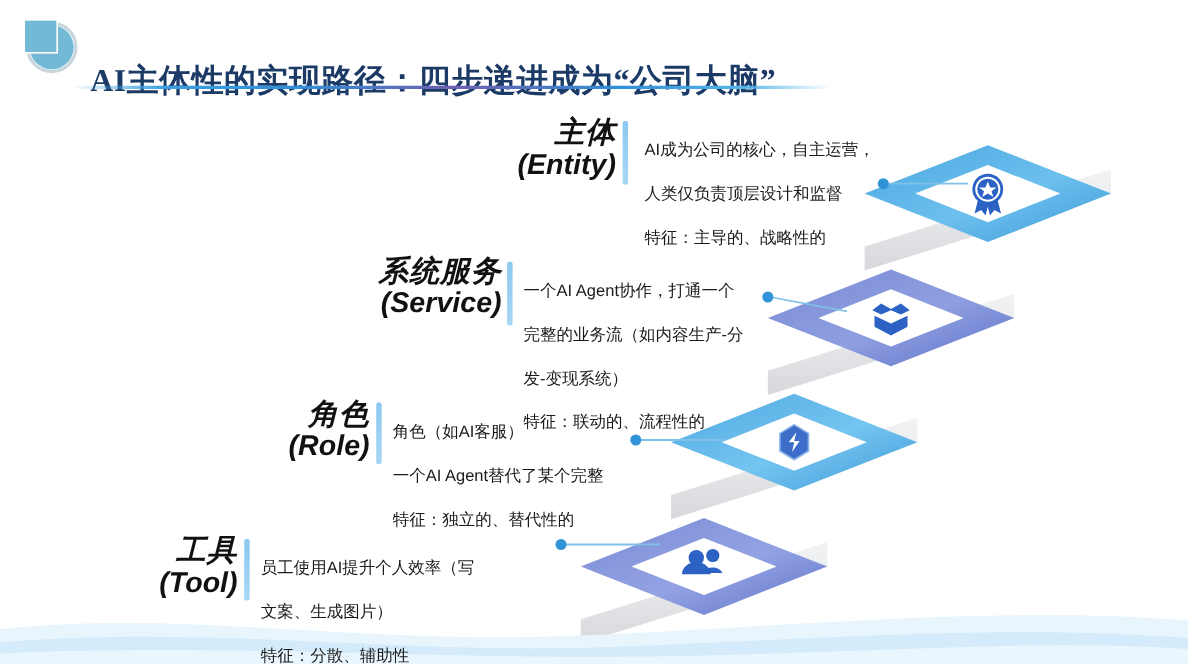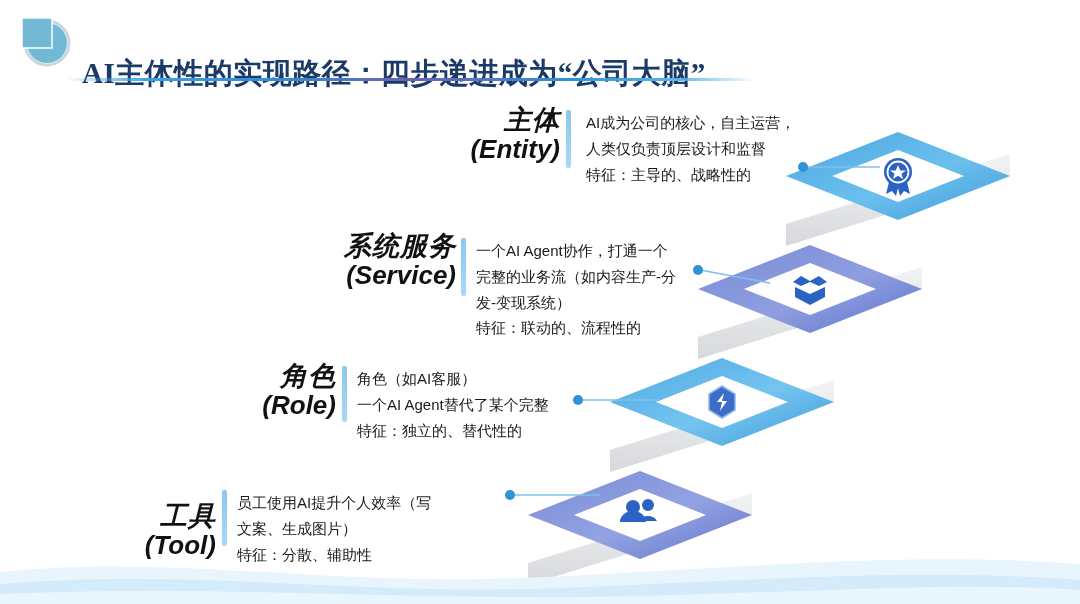--- a/index.html
+++ b/index.html
@@ -43,21 +43,21 @@
   .tier .label .cn{display:block;font-size:27px;letter-spacing:1px;}
   .tier .label .en{display:block;font-size:26px;letter-spacing:0px;}
   .tier .bar{
     position:absolute;width:5px;border-radius:2px;
     background:linear-gradient(to bottom,#8cc8ef,#a8d7f5);
   }
   .tier .desc{
     position:absolute;color:#1a1a1a;font-size:15px;line-height:1.72;
     font-family:"Liberation Sans","DejaVu Sans",sans-serif;white-space:nowrap;
   }
-  .tier .desc div{white-space:nowrap;}
+  .tier .desc div{white-space:nowrap;margin-top:14px;}
 </style>
 </head>
 <body>
 
 <div id="slide">
 
   <div class="logo">
     <svg width="60" height="60" viewBox="0 0 60 60">
       <circle cx="33" cy="33" r="22" fill="none" stroke="#c9d6de" stroke-width="3"></circle>
       <circle cx="33" cy="33" r="20" fill="#72b9d5"></circle>
@@ -215,21 +215,21 @@
     </div>
     <div class="bar" style="left:342px;top:366px;height:56px;"></div>
     <div class="desc" style="left:357px;top:366px;">
       <div>角色（如AI客服）</div>
       <div>一个AI Agent替代了某个完整</div>
       <div>特征：独立的、替代性的</div>
     </div>
   </div>
 
   <div class="tier">
-    <div class="label" style="left:88px;top:486px;width:128px;margin-top:16px;">
+    <div class="label" style="left:88px;top:486px;width:128px;">
       <span class="cn">工具</span>
       <span class="en">(Tool)</span>
     </div>
     <div class="bar" style="left:222px;top:490px;height:56px;"></div>
     <div class="desc" style="left:237px;top:490px;">
       <div>员工使用AI提升个人效率（写</div>
       <div>文案、生成图片）</div>
       <div>特征：分散、辅助性</div>
     </div>
   </div>

